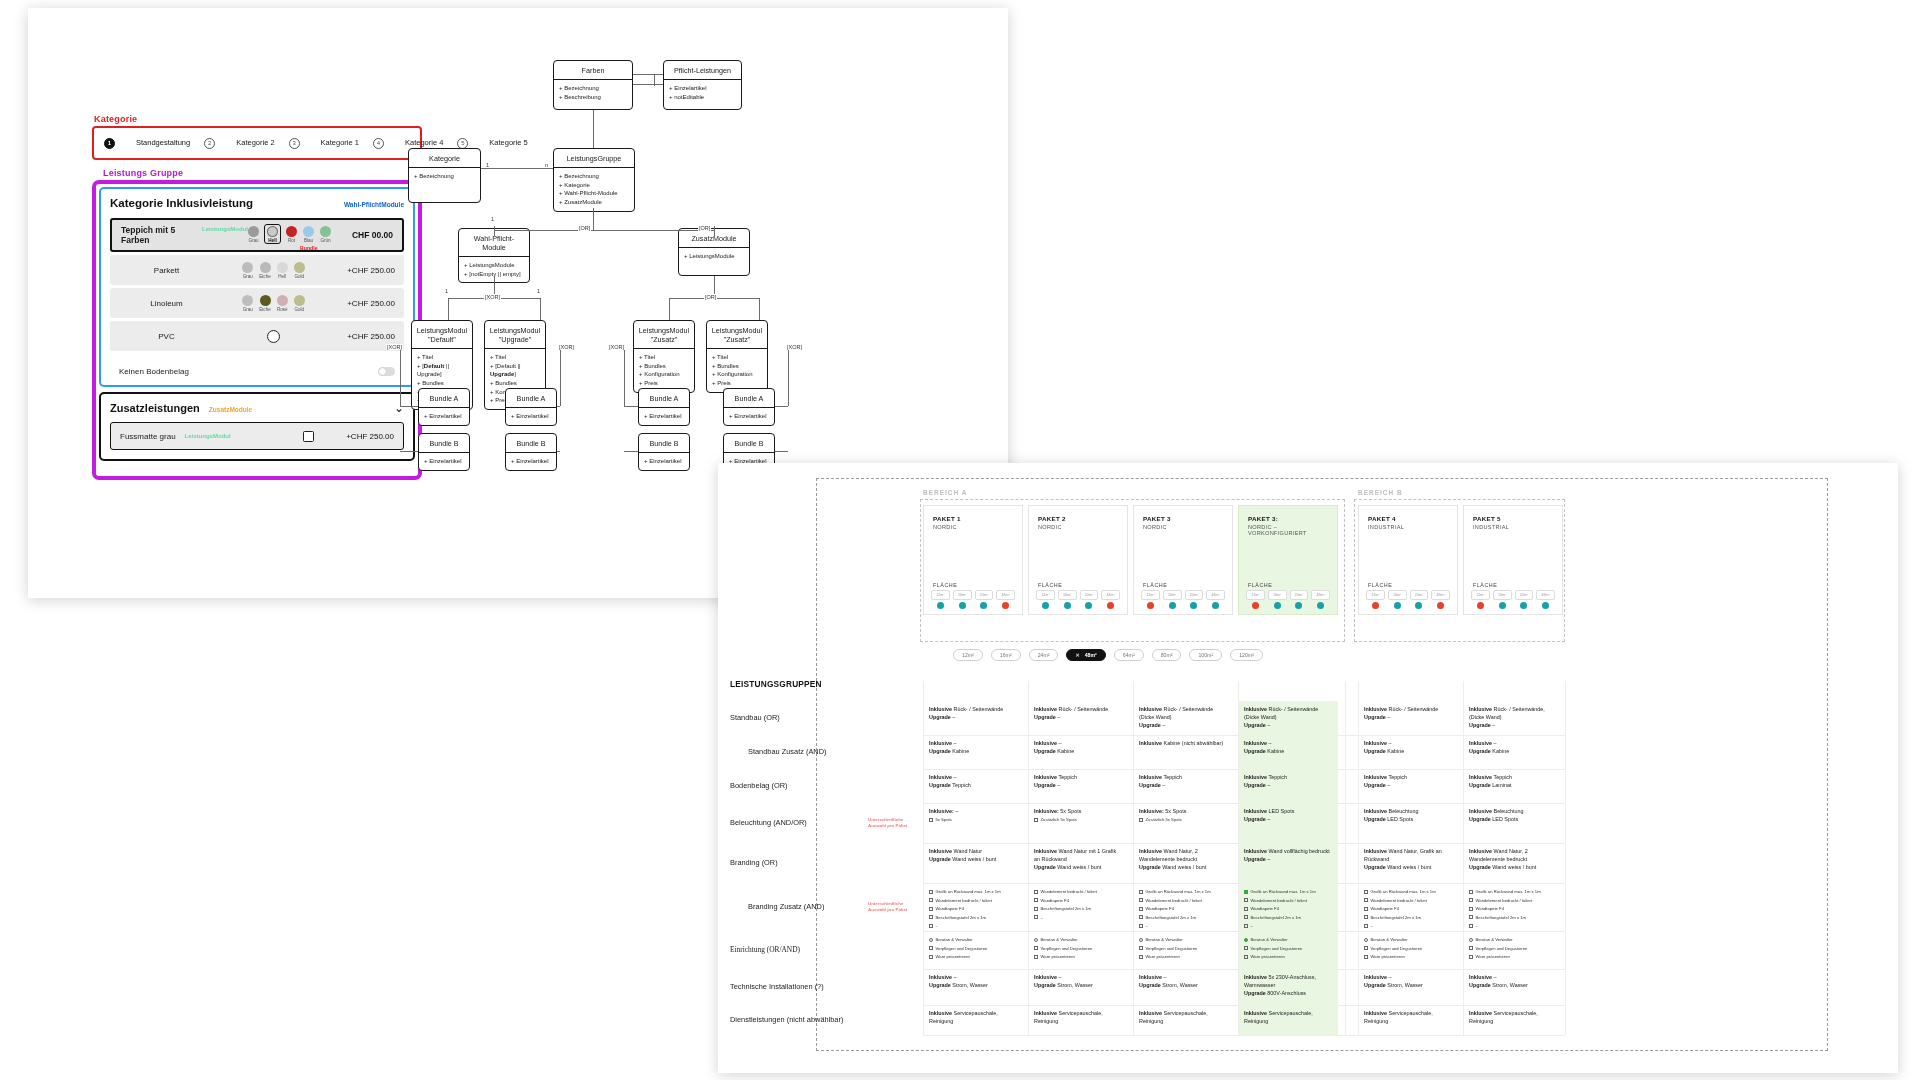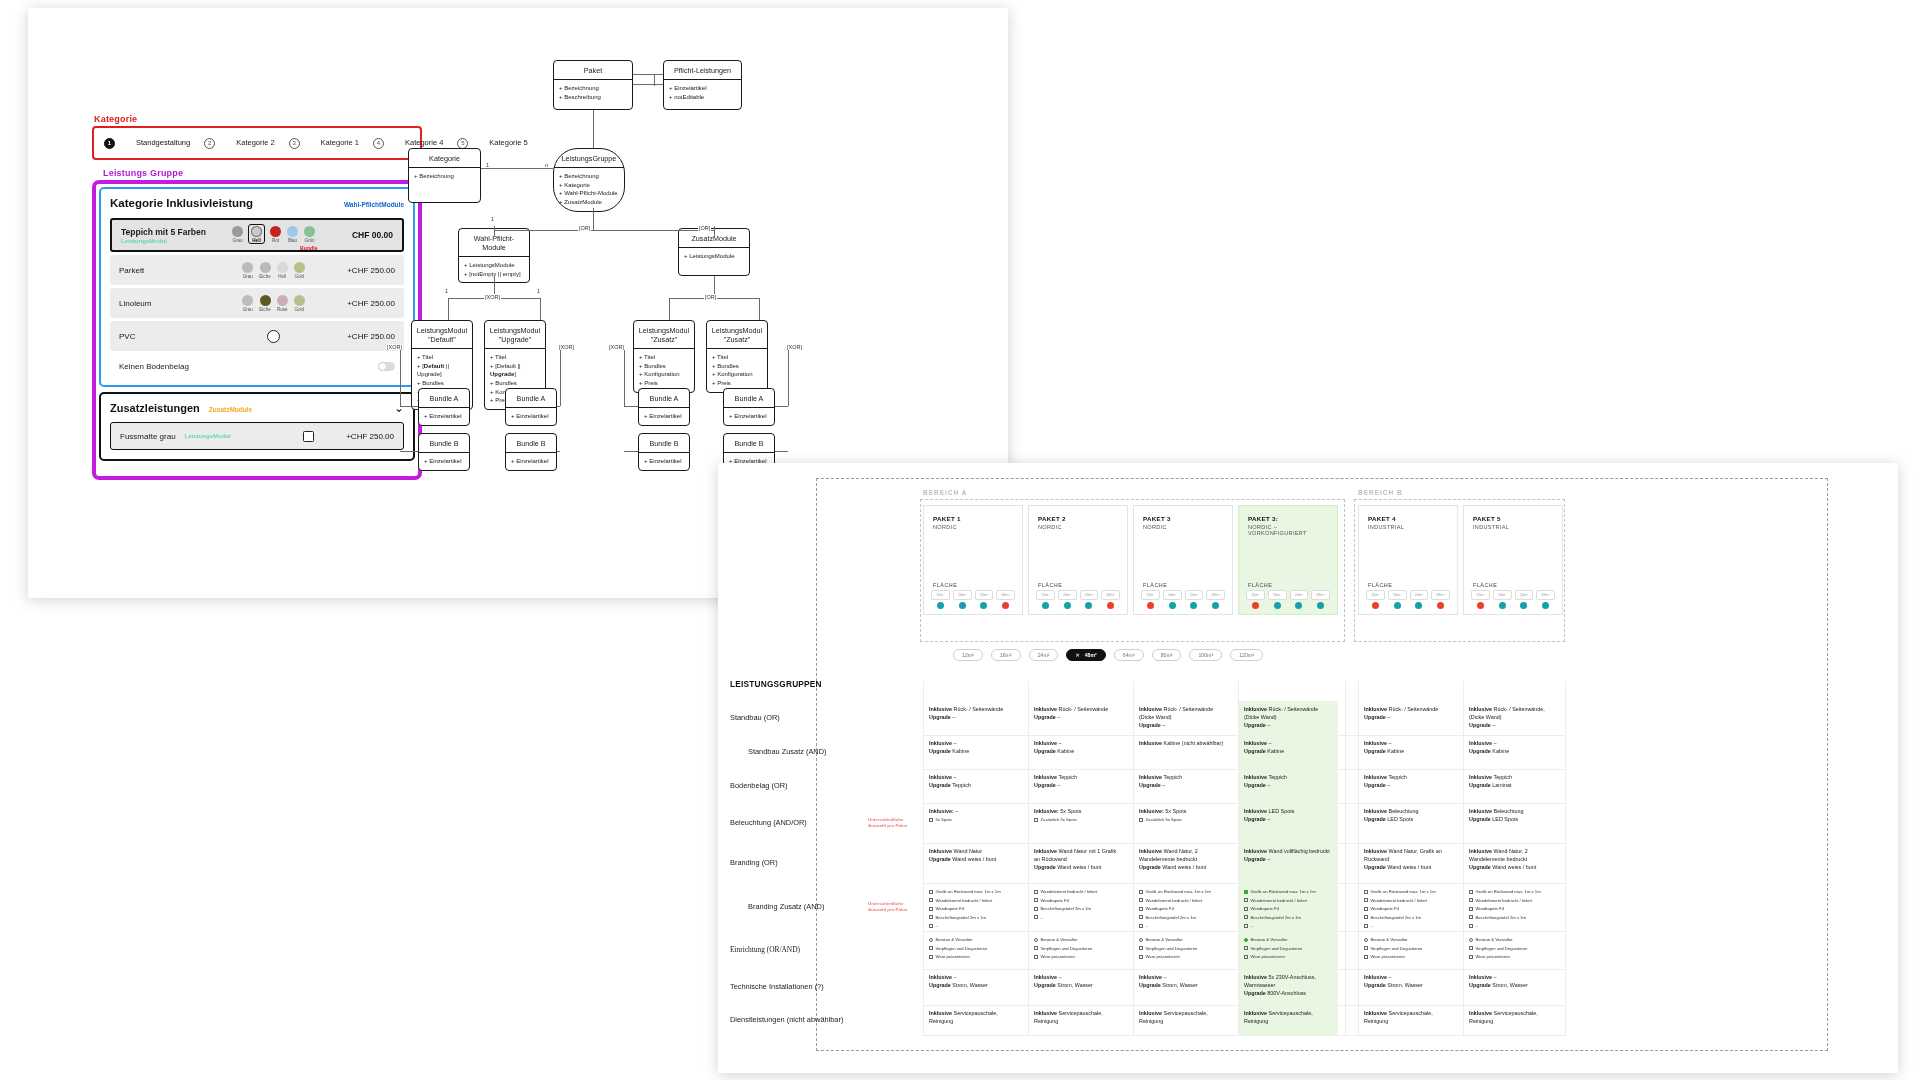--- a/index.html
+++ b/index.html
@@ -25,34 +25,34 @@
   .wp-card { border:2.5px solid #2f9bf5; border-radius:5px; background:#fff; padding:8px 9px 9px; }
   .wp-head { display:flex; align-items:baseline; justify-content:space-between; margin-bottom:9px; }
   .wp-title { font-size:11.5px; font-weight:bold; color:#111; }
   .wp-tag { font-size:6.5px; font-weight:bold; color:#1062d6; }
 
   .opt-row { position:relative; display:flex; align-items:center; background:#ececec; border-radius:3px; padding:0 9px; height:30px; margin-bottom:3px; }
   .opt-row.selected { border:2px solid #111; background:#e3e3e3; height:34px; }
   .opt-name { font-size:8px; color:#1a1a1a; }
   .opt-row.selected .opt-name { font-weight:bold; font-size:8.5px; }
   .opt-sub { font-size:6px; color:#63d9a4; font-weight:bold; margin-top:1px; }
-  .opt-left { display:flex; flex-direction:column; justify-content:center; min-width:95px; }
+  .opt-left { display:flex; flex-direction:row; justify-content:center; min-width:95px; }
   .swatches { display:flex; gap:6px; flex:1; justify-content:center; align-items:flex-start; }
   .sw { display:flex; flex-direction:column; align-items:center; gap:1px; }
   .sw .dot { width:11px; height:11px; border-radius:50%; }
   .sw .cap { font-size:4.6px; color:#555; }
   .sw.chosen { border:1.6px solid #111; border-radius:3px; padding:1px 2px 0; margin:-2px -1px 0; }
   .sw.chosen .dot { box-shadow:inset 0 0 0 1px rgba(0,0,0,.45); }
   .sw.chosen .cap { font-weight:bold; color:#111; }
   .bundle-tag { position:absolute; left:188px; bottom:-1px; font-size:5.2px; font-weight:bold; color:#e02020; }
   .price { font-size:8px; color:#111; min-width:62px; text-align:right; }
   .opt-row.selected .price { font-weight:bold; font-size:8.5px; }
   .radio-empty { width:13px; height:13px; border-radius:50%; border:1.4px solid #222; background:#fff; }
 
-  .noflr { display:flex; align-items:center; justify-content:space-between; padding:2px 9px 0; height:22px; }
+  .noflr { display:flex; align-items:flex-end; justify-content:space-between; padding:2px 9px 0; height:22px; }
   .noflr .opt-name { font-size:8px; }
   .toggle { width:17px; height:9px; border-radius:9px; background:#dcdcdc; position:relative; }
   .toggle::after { content:""; position:absolute; left:1px; top:1px; width:7px; height:7px; border-radius:50%; background:#fff; box-shadow:0 0 1px rgba(0,0,0,.4); }
 
   .zl-card { margin-top:5px; border:2.5px solid #111; border-radius:5px; padding:8px 9px 9px; background:#fff; }
   .zl-head { display:flex; align-items:center; justify-content:space-between; margin-bottom:8px; }
   .zl-left { display:flex; align-items:baseline; gap:9px; }
   .zl-title { font-size:11px; font-weight:bold; color:#111; }
   .zl-tag { font-size:6.5px; font-weight:bold; color:#f5a623; }
   .chev { font-size:12px; color:#111; line-height:8px; }
@@ -258,40 +258,40 @@
           <span class="opt-name">Fussmatte grau</span>
           <span class="zl-sub">LeistungsModul</span>
           <span class="checkbox-empty"></span>
           <span class="price">+CHF 250.00</span>
         </div>
       </div>
     </div>
 
     <div id="uml">
         <div class="uml-box" style="left: 105px; top: 12px; width: 80px; min-height: 50px;">
-          <div class="uml-title">Paket</div>
+          <div class="uml-title">Farben</div>
           <div class="uml-attrs">
             <div>Bezeichnung</div>
             <div>Beschreibung</div>
           </div>
         </div>
         <div class="uml-box" style="left: 215px; top: 12px; width: 79px; min-height: 50px;">
           <div class="uml-title">Pflicht-Leistungen</div>
           <div class="uml-attrs">
             <div>Einzelartikel</div>
             <div>notEditable</div>
           </div>
         </div>
         <div class="uml-box" style="left: -40px; top: 100px; width: 73px; min-height: 55px;">
           <div class="uml-title">Kategorie</div>
           <div class="uml-attrs">
             <div>Bezeichnung</div>
           </div>
         </div>
-        <div class="uml-box" style="left: 105px; top: 100px; width: 72px; min-height: 60px; border-radius: 25px;">
+        <div class="uml-box" style="left: 105px; top: 100px; width: 82px; min-height: 60px;">
           <div class="uml-title">LeistungsGruppe</div>
           <div class="uml-attrs">
             <div>Bezeichnung</div>
             <div>Kategorie</div>
             <div>Wahl-Pflicht-Module</div>
             <div>ZusatzModule</div>
           </div>
         </div>
         <div class="uml-box" style="left: 10px; top: 180px; width: 72px; min-height: 48px;">
           <div class="uml-title">Wahl-Pflicht-Module</div>

